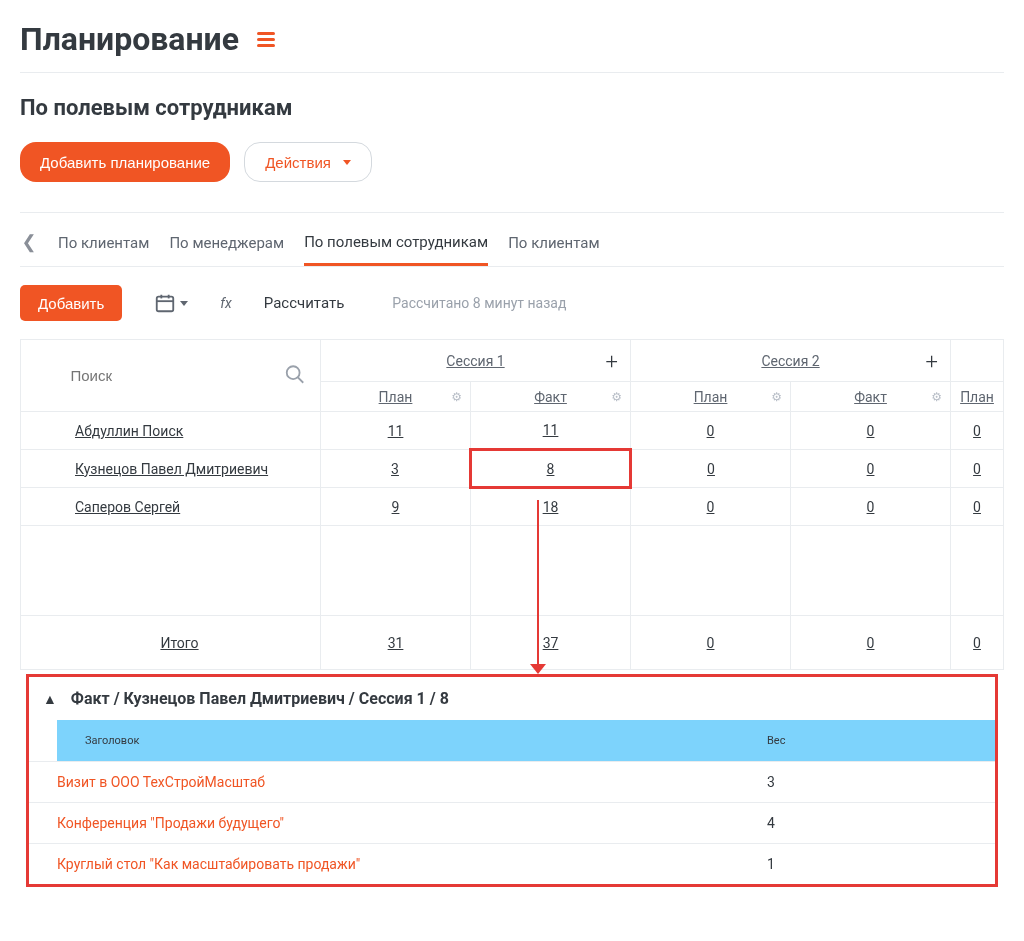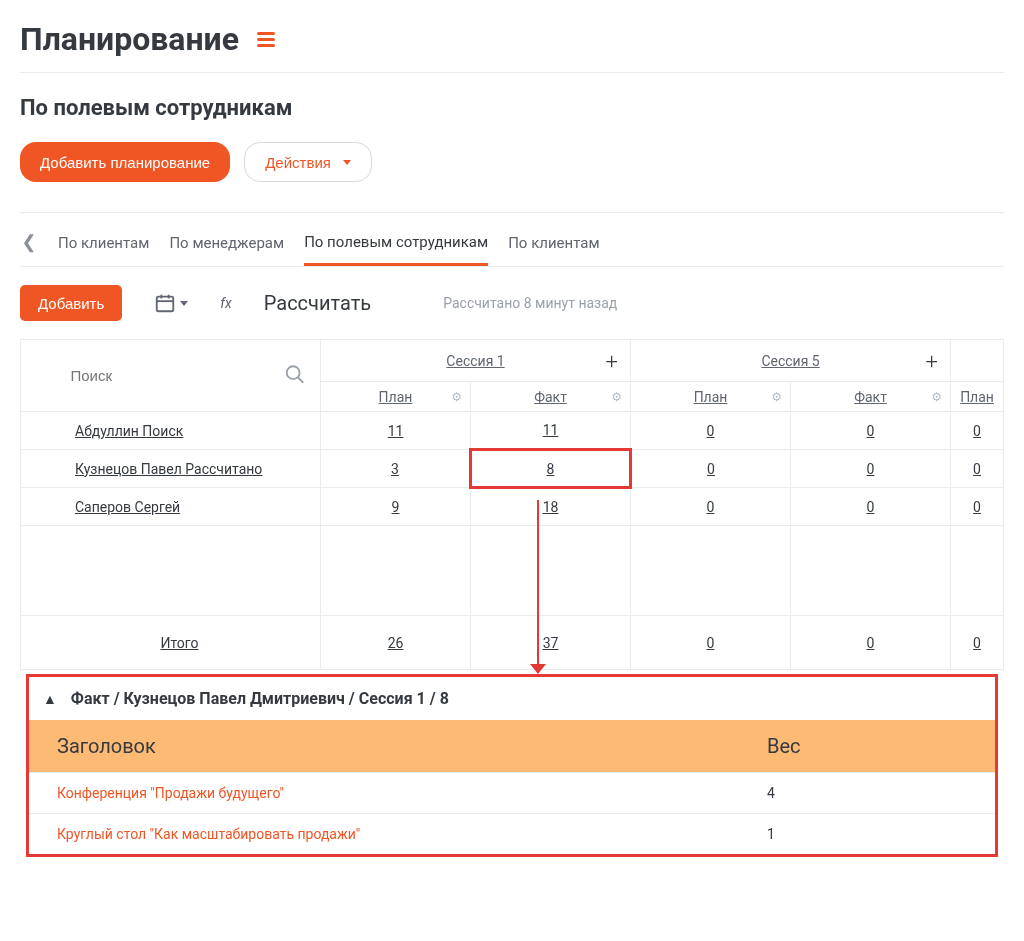--- a/index.html
+++ b/index.html
@@ -21,22 +21,22 @@
 .tabs{display:flex;align-items:center;gap:20px;padding:0 0 14px 0;border-bottom:1px solid #e9ecef;margin-bottom:18px;}
 .chev{width:18px;display:flex;align-items:center;justify-content:center;color:#8a8f98;font-size:18px;cursor:pointer;}
 .tab{color:#5f6670;font-size:15px;cursor:pointer;padding-bottom:12px;margin-bottom:-15px;position:relative;}
 .tab.active{color:#343a40;border-bottom:3px solid #f05524;}
 .toolbar{display:flex;align-items:center;gap:32px;margin-bottom:18px;}
 .btn-sm{height:36px;padding:0 18px;border-radius:5px;background:#f05524;color:#fff;font-size:15px;border:none;cursor:pointer;}
 .cal-combo{display:inline-flex;align-items:center;gap:4px;cursor:pointer;color:#5f6670;}
 .cal-combo svg{stroke:#5f6670;}
 .cal-combo .caret{border-top:5px solid #5f6670;border-left:4px solid transparent;border-right:4px solid transparent;}
 .fx{font-style:italic;color:#5f6670;font-size:14px;}
-.calc-link{color:#343a40;font-size:20px;cursor:pointer;}
-.muted{color:#9aa1ab;font-size:14px;margin-left:40px;}
+.calc-link{color:#343a40;font-size:15px;cursor:pointer;}
+.muted{color:#9aa1ab;font-size:14px;margin-left:16px;}
 table.plan{width:100%;border-collapse:collapse;table-layout:fixed;}
 table.plan th,table.plan td{border:1px solid #e9ecef;text-align:center;font-size:14px;color:#343a40;text-decoration:underline;}
 table.plan th{font-weight:400;color:#5f6670;}
 .search-cell{width:300px;text-align:left;padding:0 14px;position:relative;}
 .search-input{border:none;outline:none;font-size:15px;color:#5f6670;width:200px;height:54px;background:transparent;}
 .search-icon{position:absolute;right:14px;top:50%;transform:translateY(-50%);color:#9aa1ab;}
 .sess-head{height:42px;position:relative;font-size:15px;}
 .plus{position:absolute;right:12px;top:50%;transform:translateY(-50%);font-size:22px;color:#343a40;cursor:pointer;font-weight:300;}
 .sub-head{height:30px;font-size:13px;position:relative;}
 .gear{position:absolute;right:8px;top:50%;transform:translateY(-50%);color:#b8bec7;font-size:12px;}
@@ -47,21 +47,21 @@
 .total-label{text-align:left;padding-left:18px;}
 .spacer-row td{height:90px;}
 td.hl-cell{border:3px solid #e53935 !important;}
 .arrow-wrap{position:relative;height:0;}
 .arrow-line{position:absolute;left:517px;top:-170px;width:2px;height:170px;background:#e53935;}
 .arrow-head{position:absolute;left:510px;top:-6px;width:0;height:0;border-left:8px solid transparent;border-right:8px solid transparent;border-top:10px solid #e53935;}
 .detail-box{border:3px solid #e53935;margin:4px 6px 10px 6px;}
 .detail-head{display:flex;align-items:center;gap:14px;padding:12px 14px;background:#fff;}
 .collapse-icon{font-size:14px;cursor:pointer;}
 .detail-title{font-weight:700;font-size:16px;}
-.detail-thead{display:flex;background:#fdba74;padding:14px 28px;font-size:20px;color:#343a40;}
+.detail-thead{display:flex;background:#7dd3fc;padding:14px 28px;font-size:11px;color:#343a40;margin-left:28px;}
 .dt-col-title{flex:1;}
 .dt-col-w{width:200px;}
 .detail-row{display:flex;padding:12px 28px;border-top:1px solid #e9ecef;font-size:14px;align-items:center;}
 .detail-row .link{color:#f05524;flex:1;cursor:pointer;}
 .detail-row .wt{width:200px;color:#343a40;}
 </style>
 </head>
 <body>
 
 <div class="page">
@@ -135,21 +135,21 @@
                   <circle cx="10" cy="10" r="7"></circle>
                   <line x1="21" y1="21" x2="15" y2="15"></line>
                 </svg>
             </span>
           </th>
           <th colspan="2" class="sess-head">
             <span>Сессия 1</span>
             <span class="plus">+</span>
           </th>
           <th colspan="2" class="sess-head">
-            <span>Сессия 5</span>
+            <span>Сессия 2</span>
             <span class="plus">+</span>
           </th>
           <th class="sess-head"></th>
         </tr>
         <tr>
           <th class="sub-head"><span>План</span><span class="gear">⚙</span></th>
           <th class="sub-head"><span>Факт</span><span class="gear">⚙</span></th>
           <th class="sub-head"><span>План</span><span class="gear">⚙</span></th>
           <th class="sub-head"><span>Факт</span><span class="gear">⚙</span></th>
           <th class="sub-head"><span>План</span></th>
@@ -158,21 +158,21 @@
       <tbody>
         <tr class="data-row">
           <td class="name-cell">Абдуллин Поиск</td>
           <td>11</td>
           <td class="fact-val">11</td>
           <td>0</td>
           <td>0</td>
           <td>0</td>
         </tr>
         <tr class="data-row">
-          <td class="name-cell">Кузнецов Павел Рассчитано</td>
+          <td class="name-cell">Кузнецов Павел Дмитриевич</td>
           <td>3</td>
           <td class="fact-val hl-cell">8</td>
           <td>0</td>
           <td>0</td>
           <td>0</td>
         </tr>
         <tr class="data-row">
           <td class="name-cell">Саперов Сергей</td>
           <td>9</td>
           <td class="fact-val">18</td>
@@ -183,21 +183,21 @@
         <tr class="spacer-row">
             <td></td>
             <td></td>
             <td></td>
             <td></td>
             <td></td>
             <td></td>
           </tr>
         <tr class="total-row">
           <td class="total-label">Итого</td>
-          <td>26</td>
+          <td>31</td>
           <td>37</td>
           <td>0</td>
           <td>0</td>
           <td>0</td>
         </tr>
       </tbody>
     </table>
 
     <div class="arrow-wrap">
       <div class="arrow-line"></div>
@@ -207,20 +207,24 @@
     <div class="detail-box">
       <div class="detail-head">
         <span class="collapse-icon">▲</span>
         <span class="detail-title">Факт / Кузнецов Павел Дмитриевич / Сессия 1 / 8</span>
       </div>
       <div class="detail-thead">
         <span class="dt-col-title">Заголовок</span>
         <span class="dt-col-w">Вес</span>
       </div>
       <div class="detail-row">
+        <span class="link">Визит в ООО ТехСтройМасштаб</span>
+        <span class="wt">3</span>
+      </div>
+      <div class="detail-row">
         <span class="link">Конференция "Продажи будущего"</span>
         <span class="wt">4</span>
       </div>
       <div class="detail-row">
         <span class="link">Круглый стол "Как масштабировать продажи"</span>
         <span class="wt">1</span>
       </div>
     </div>
   </div>
 </div>

